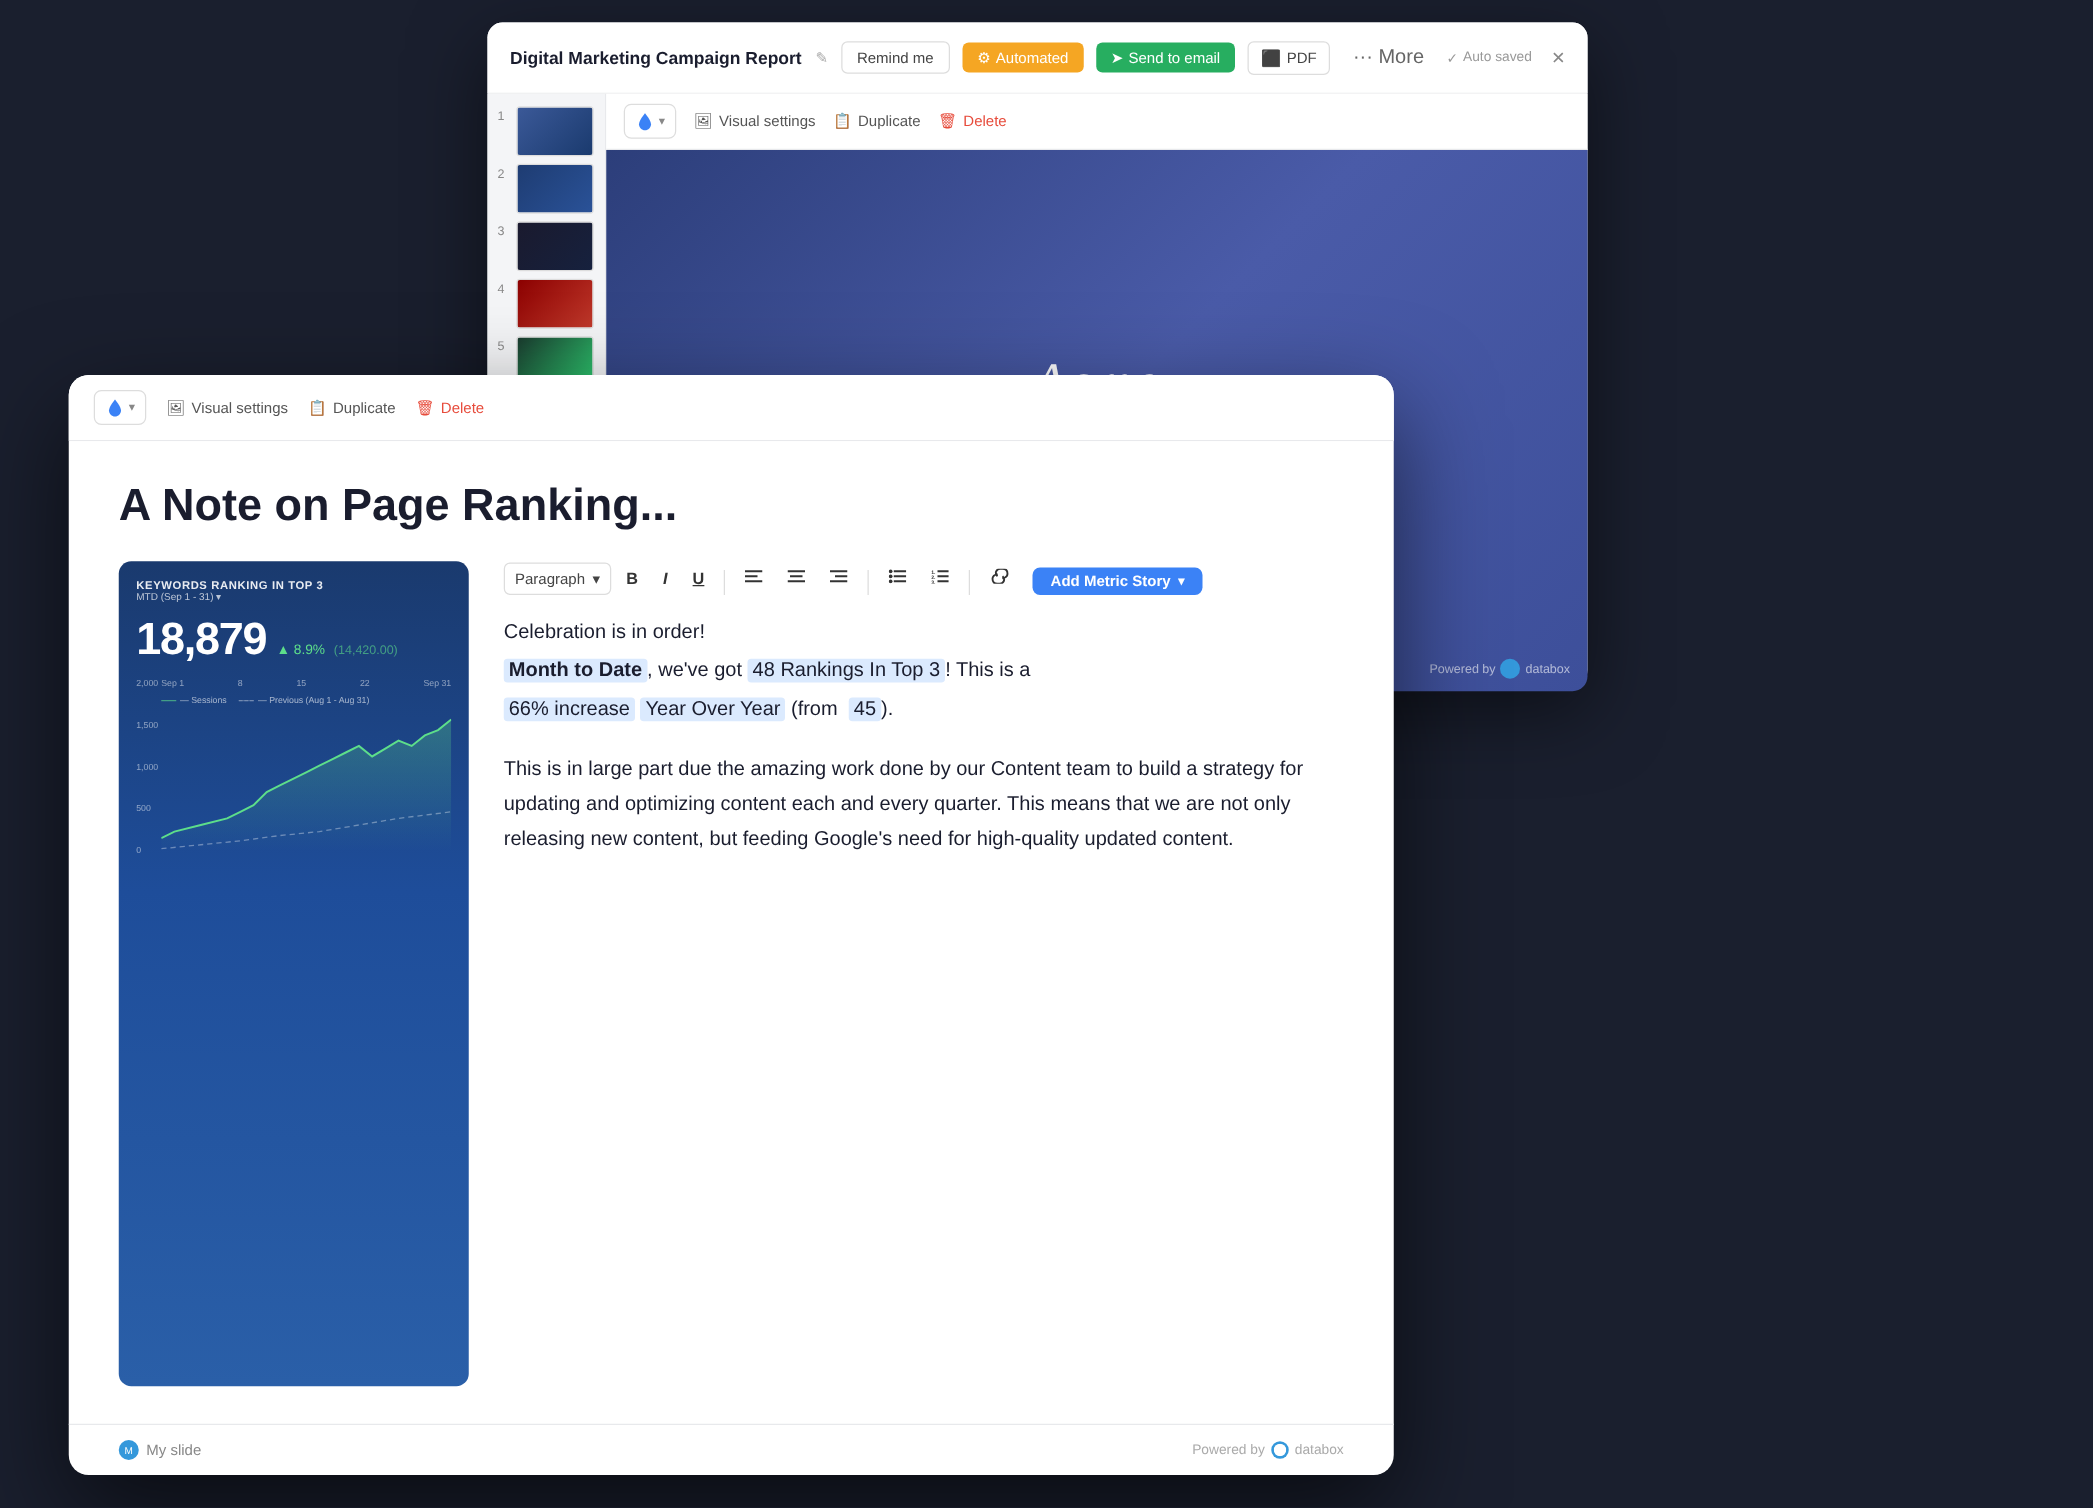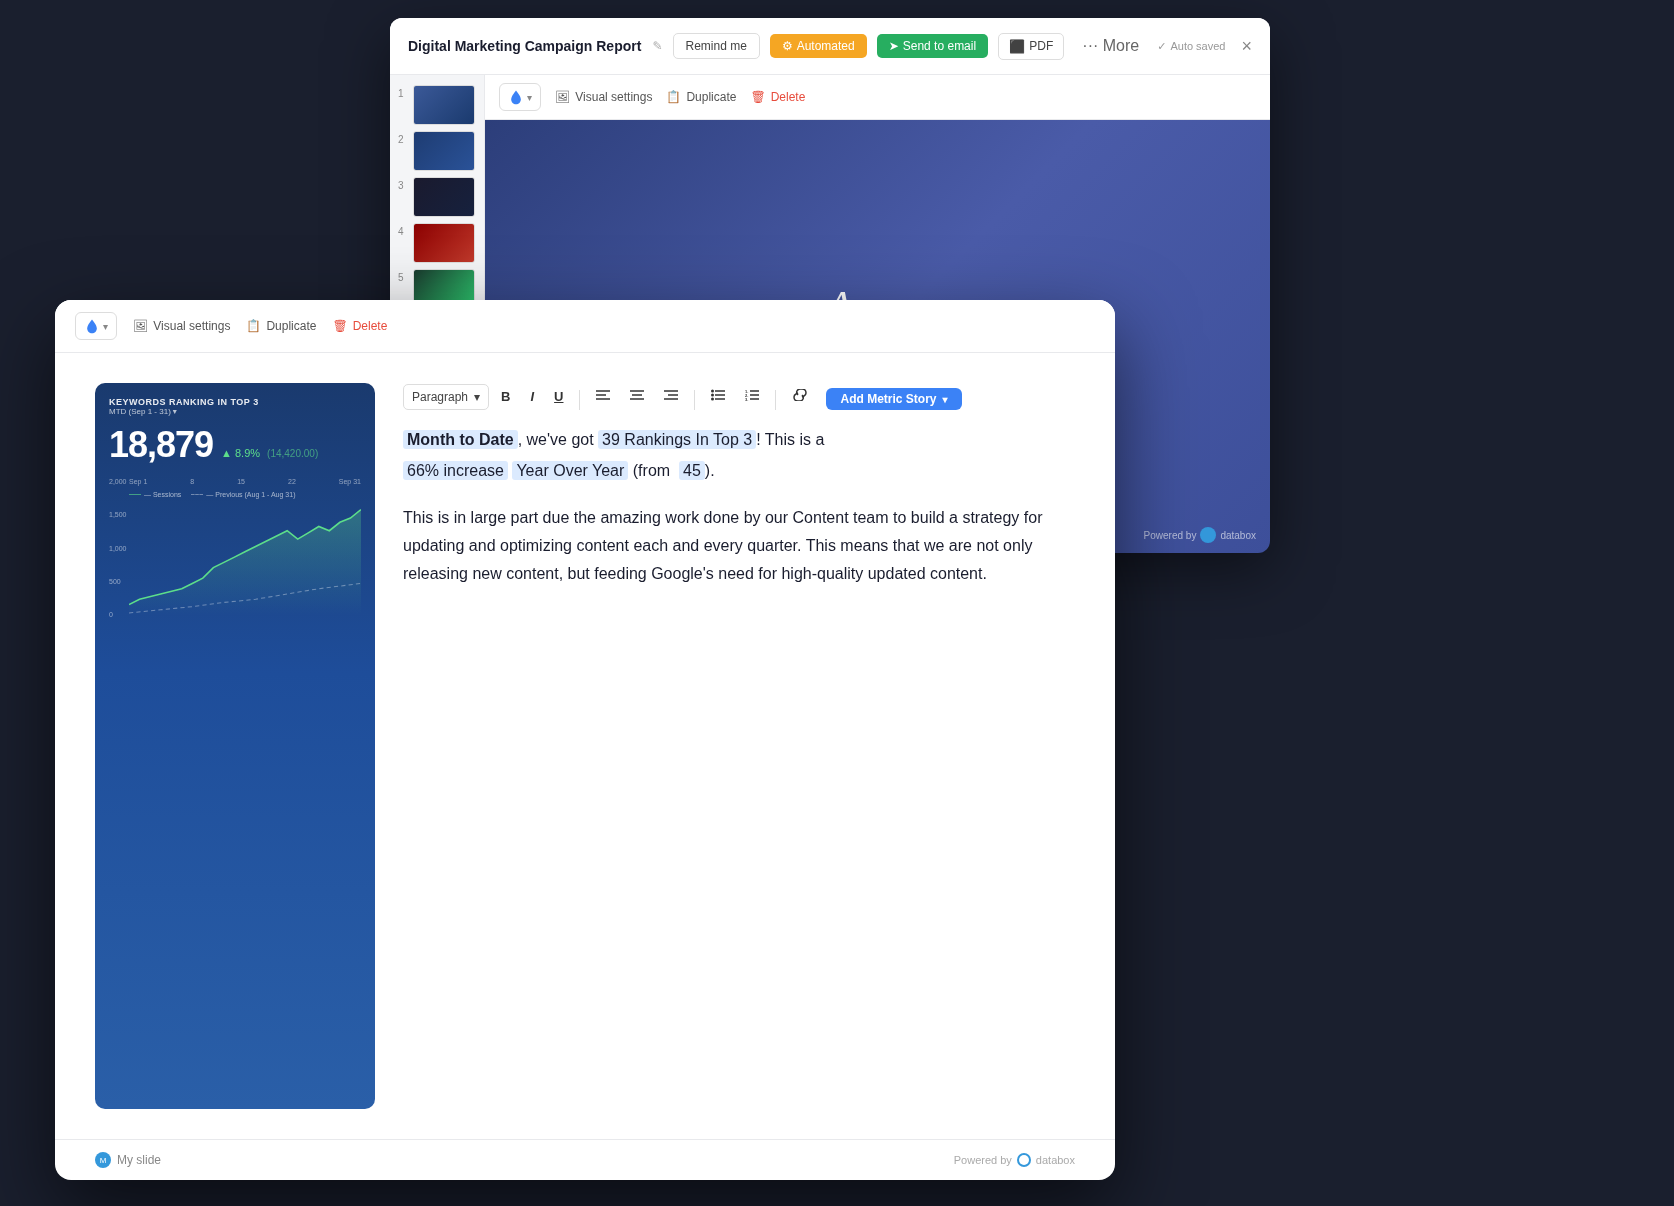--- a/index.html
+++ b/index.html
@@ -609,20 +609,21 @@
       <span>📋</span>
       <span>Duplicate</span>
     </button>
     <button class="slide-toolbar-btn delete-btn">
       <span>🗑</span>
       <span>Delete</span>
     </button>
   </div>
 
   <div class="front-slide-area">
+    <div class="slide-heading">A Note on Page Ranking...</div>
 
     <div class="slide-content-row">
 
       <div class="metric-widget">
         <div class="metric-widget-header">
           <span class="metric-label">KEYWORDS RANKING IN TOP 3</span>
           <span class="metric-period">
             <span>MTD (Sep 1 - 31)</span>
             <span>▾</span>
           </span>
@@ -738,21 +739,24 @@
               </svg>
           </button>
           <button class="btn-add-metric">
             <span>Add Metric Story</span>
             <span class="chevron-down">▾</span>
           </button>
         </div>
 
         <div class="editor-content">
           <div class="editor-line">
-            <span class="bold highlighted">Month to Date</span><span>, we've got </span><span class="highlighted">39 Rankings In Top 3</span><span>! This is a</span>
+            <span>Celebration is in order!</span>
+          </div>
+          <div class="editor-line">
+            <span class="bold highlighted">Month to Date</span><span>, we've got </span><span class="highlighted">48 Rankings In Top 3</span><span>! This is a</span>
           </div>
           <div class="editor-line">
             <span class="highlighted">66% increase</span>&nbsp;<span class="highlighted">Year Over Year</span><span>&nbsp;(from &nbsp;</span><span class="highlighted">45</span><span>).</span>
           </div>
           <p class="text-paragraph">This is in large part due the amazing work done by our Content team to build a strategy for updating and optimizing content each and every quarter. This means that we are not only releasing new content, but feeding Google's need for high-quality updated content.</p>
         </div>
       </div>
     </div>
   </div>
 

